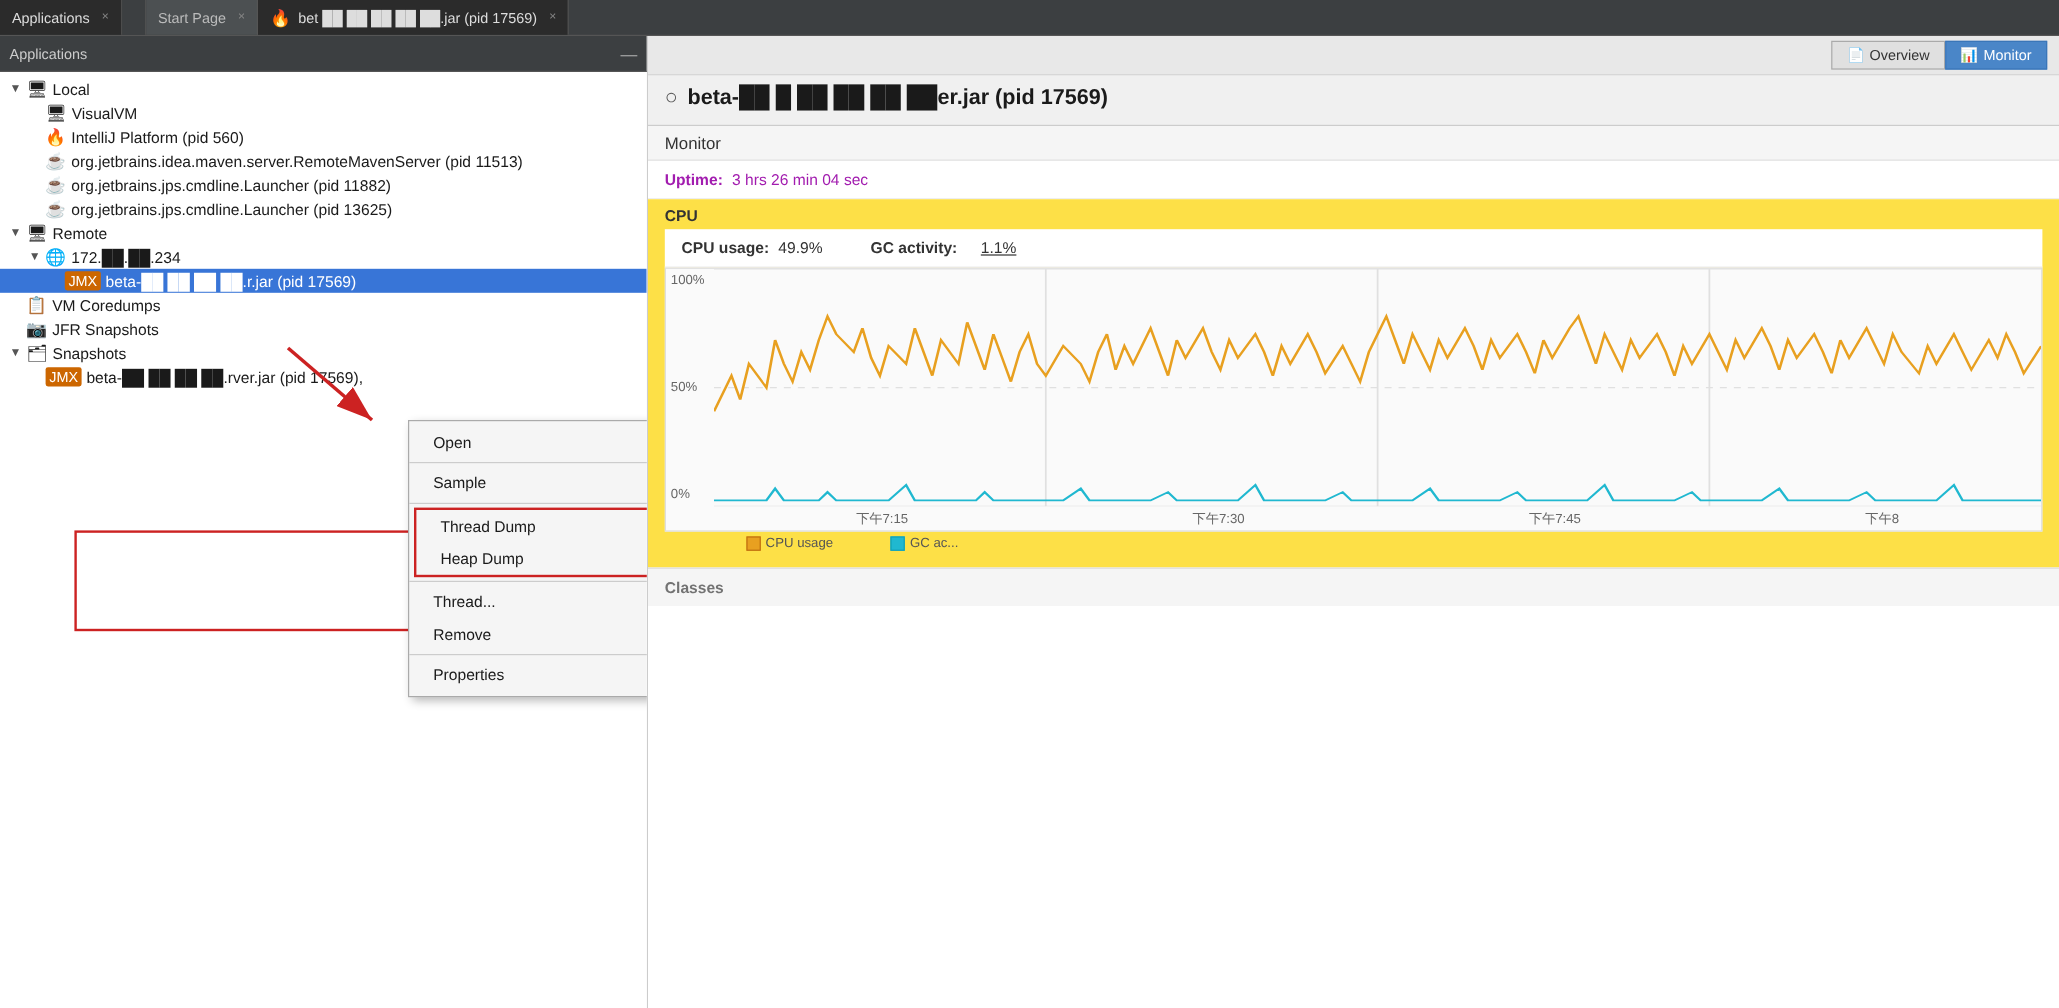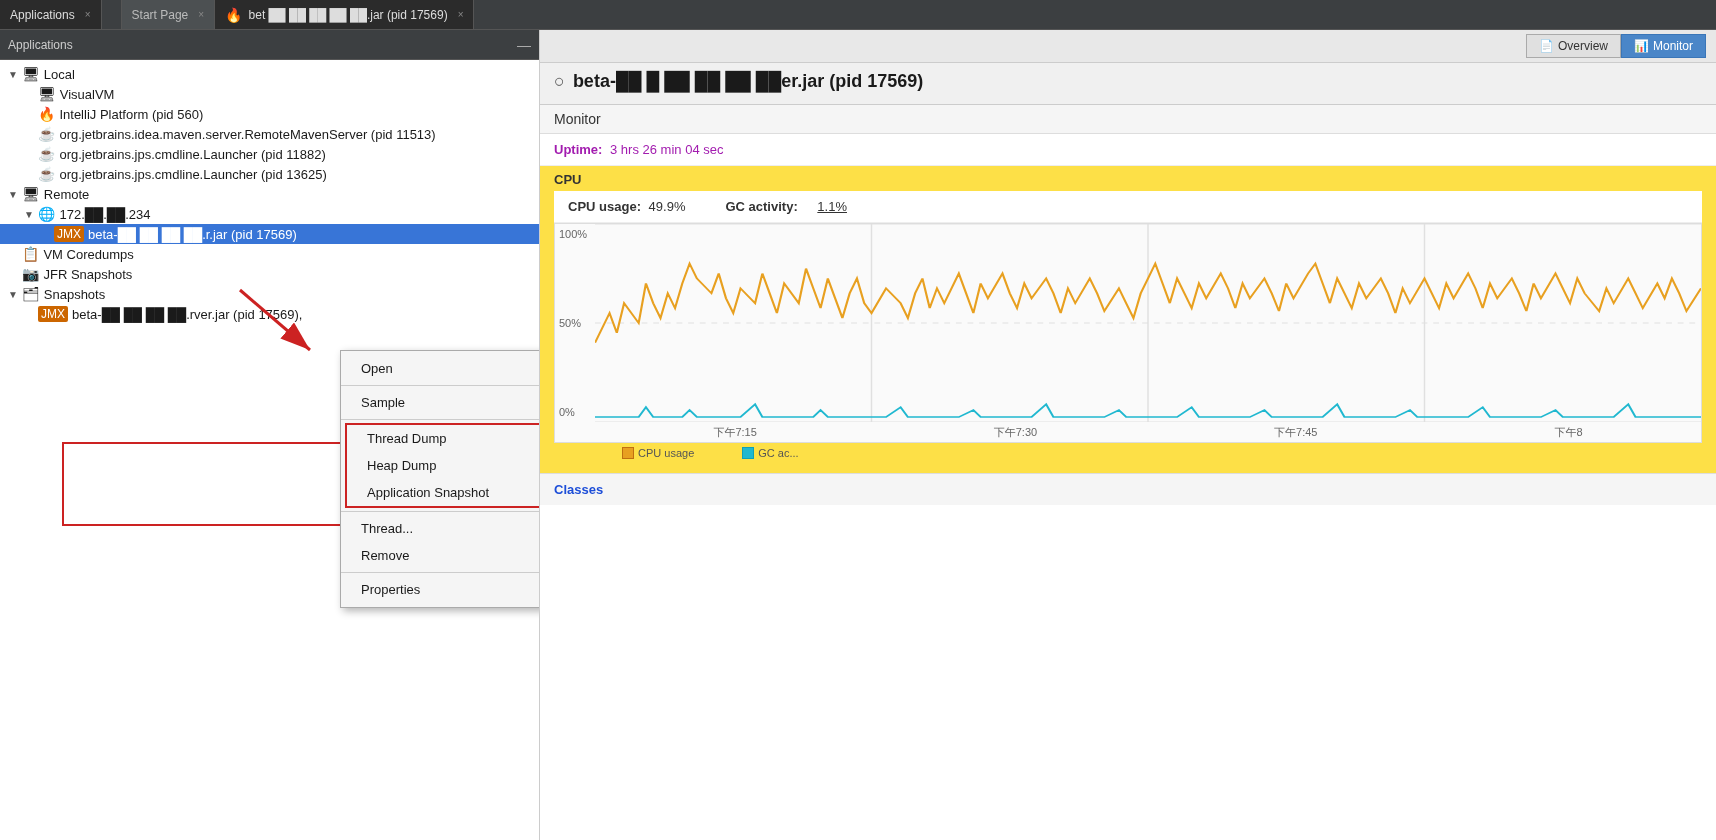--- a/index.html
+++ b/index.html
@@ -259,21 +259,21 @@
       border: 1px solid #aaa;
     }
     .classes-section {
       background: #f5f5f5;
       padding: 8px 14px;
       border-top: 1px solid #ddd;
     }
     .classes-title {
       font-size: 13px;
       font-weight: bold;
-      color: #1d4ed8;
+      color: #737373;
     }
 
     .uptime-section {
       padding: 8px 14px;
       border-bottom: 1px solid #eee;
       background: #fff;
     }
     .uptime-text { font-size: 13px; color: #a21caf; }
   </style>
 </head>
@@ -411,21 +411,20 @@
 
     <div class="context-menu">
       <div class="ctx-item bold">Open</div>
       <div class="ctx-separator"></div>
       <div class="ctx-item">Sample</div>
       <div class="ctx-separator"></div>
 
       <div style="border:2px solid #cc2222; margin:0 4px;">
         <div class="ctx-item">Thread Dump</div>
         <div class="ctx-item">Heap Dump</div>
-        <div class="ctx-item">Application Snapshot</div>
       </div>
       <div class="ctx-separator"></div>
       <div class="ctx-item">Thread...</div>
       <div class="ctx-item">Remove</div>
       <div class="ctx-separator"></div>
       <div class="ctx-item">Properties</div>
     </div>
   </div>
 
   <div class="right-panel">

